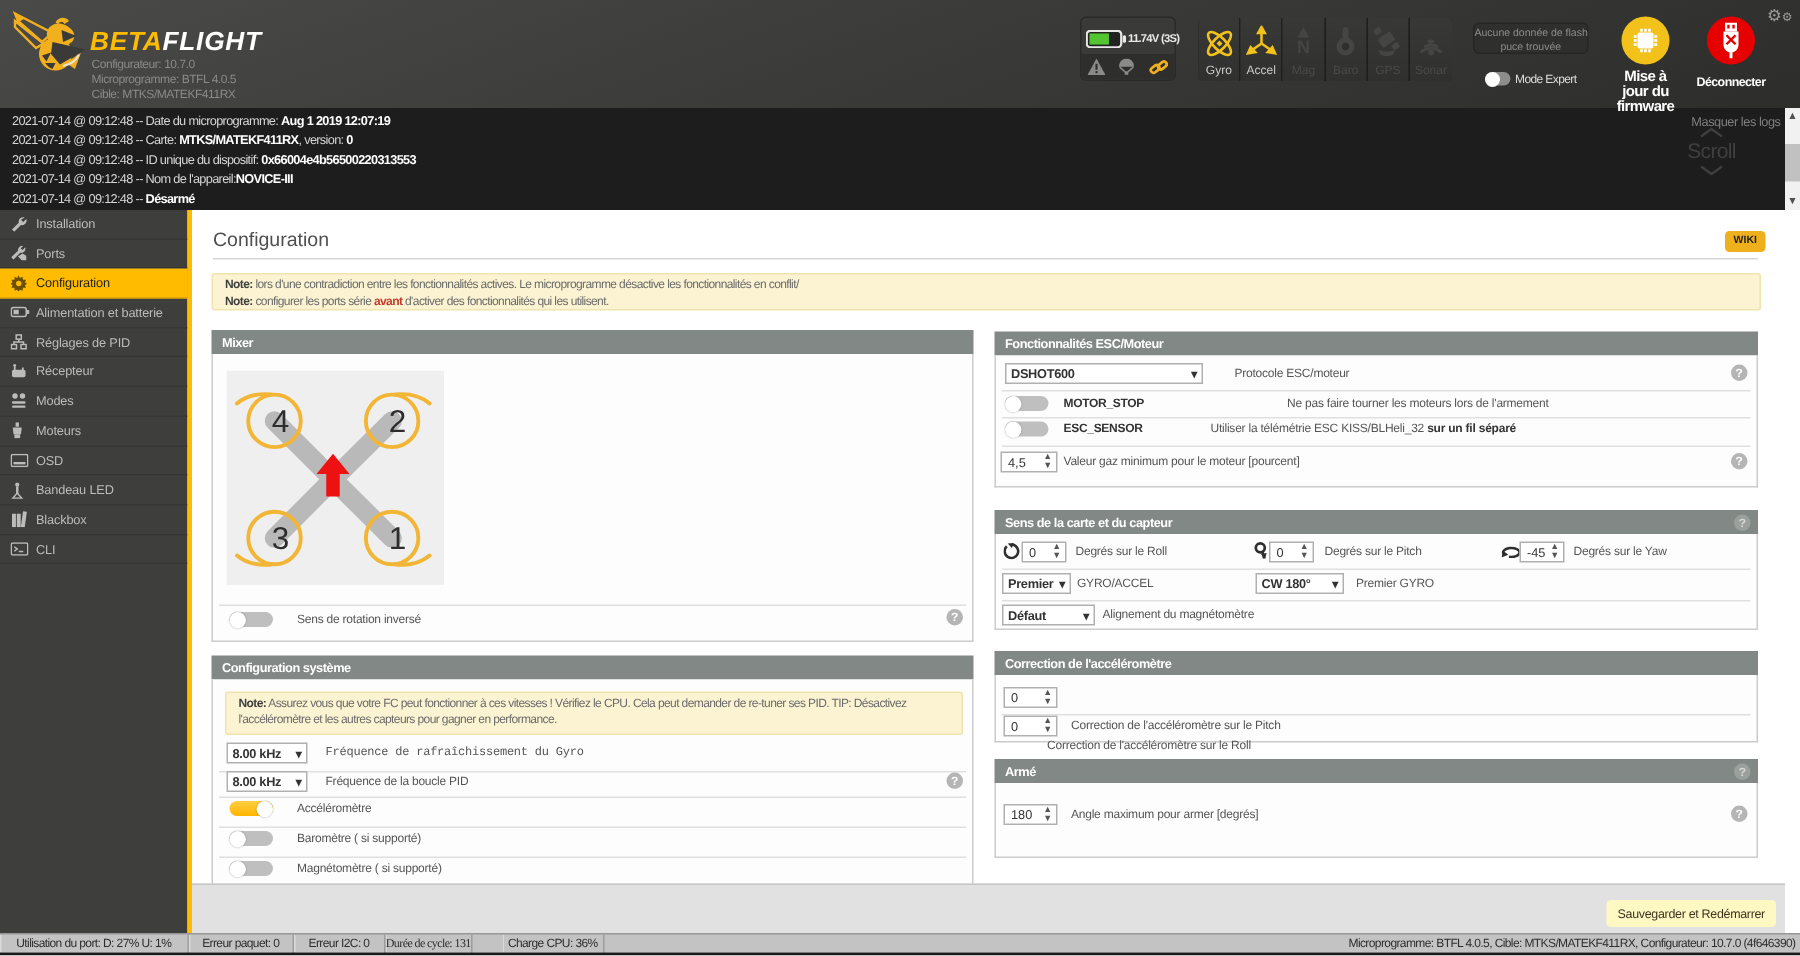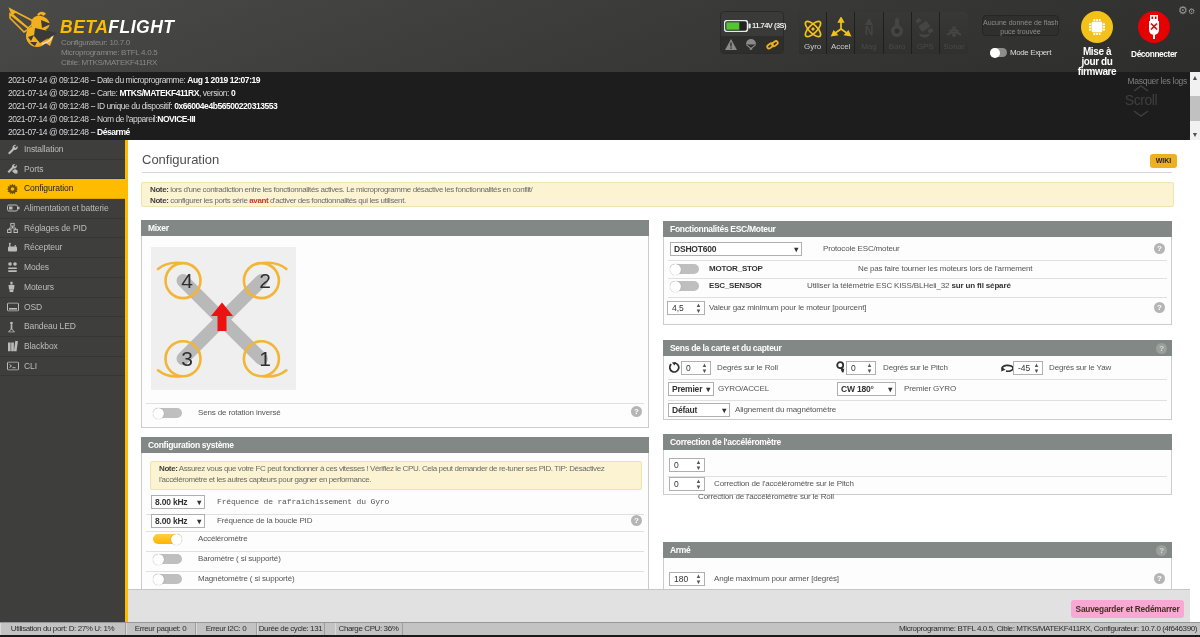--- a/index.html
+++ b/index.html
@@ -80,21 +80,21 @@
 .num { position:absolute; height:14px; background:#fff; border:1px solid #b0b0b0; font-size:8.5px; color:#333; line-height:13px; padding-left:4px; }
 .spin { position:absolute; right:2px; top:1px; width:7px; height:11px; font-size:6px; line-height:5.5px; color:#555; text-align:center; }
 .flbl { position:absolute; font-size:8px; letter-spacing:-0.15px; color:#555; }
 .fbold { position:absolute; font-size:8px; letter-spacing:-0.2px; color:#333; font-weight:bold; }
 .qmark { position:absolute; width:11px; height:11px; border-radius:50%; background:#b5b5b5; color:#fff; font-size:8px; font-weight:bold; text-align:center; line-height:11px; }
 .qhead { position:absolute; right:5px; top:2.5px; width:11px; height:11px; border-radius:50%; background:#9aa09c; color:#d8d8d8; font-size:8px; font-weight:bold; text-align:center; line-height:11px; }
 .notein { background:#fbf3d1; border:1px solid #efe3ae; border-radius:2px; letter-spacing:-0.4px; font-size:8px; color:#6b6b6b; padding:2px 8px; line-height:10.5px; position:absolute; }
 .notein b { color:#3f3f3f; }
 
 #toolbar { position:absolute; left:128px; top:589px; width:1062px; height:33px; background:#e1e1e1; border-top:1px solid #c6c6c6; }
-#savebtn { position:absolute; right:6px; top:10px; width:113px; height:18px; background:#f9a8d4; border-radius:3px; color:#3f3320; font-size:8.3px; letter-spacing:-0.2px; font-weight:bold; text-align:center; line-height:18px; }
+#savebtn { position:absolute; right:6px; top:10px; width:113px; height:18px; background:#fef9c3; border-radius:3px; color:#3f3320; font-size:8.3px; letter-spacing:-0.2px; font-weight:normal; text-align:center; line-height:18px; }
 #statusbar { position:absolute; left:0; top:622px; width:1200px; height:13px; background:#c3c3c3; border-top:1px solid #979797; font-size:8px; letter-spacing:-0.4px; color:#2e2e2e; white-space:nowrap; }
 #statusbar .cell { position:absolute; top:0; height:13px; line-height:12px; border-right:1px solid #9e9e9e; box-shadow:1px 0 0 #d9d9d9 inset; text-align:center; overflow:hidden; box-sizing:border-box; }
 #sbright { position:absolute; right:3px; top:0; line-height:12px; }
 #bstrip { position:absolute; left:0; top:635px; width:1200px; height:2px; background:#1a1a1a; }
 </style>
 </head>
 <body>
 <div id="header">
   <svg id="bee" width="60" height="60" viewBox="0 0 60 60" style="position:absolute;left:0px;top:0px;">
     <g fill="none" stroke="#f2b01e" stroke-width="1.6">
@@ -479,34 +479,34 @@
       <div class="ghead">Correction de l'accéléromètre</div>
       <div class="gbody" style="height:45px;">
         <div class="num" style="left:5px;top:8px;width:36px;">0<div class="spin">▲<br>▼</div></div>
         <div class="flbl" style="left:34px;top:10px;margin-top:32px;">Correction de l'accéléromètre sur le Roll</div>
         <div class="hr" style="top:26px;"></div>
         <div class="num" style="left:5px;top:27px;width:36px;">0<div class="spin">▲<br>▼</div></div>
         <div class="flbl" style="left:50px;top:29px;">Correction de l'accéléromètre sur le Pitch</div>
       </div>
     </div>
 
-    <div class="gbox" style="left:535px;top:366px;width:509px;margin-top:36px;">
+    <div class="gbox" style="left:535px;top:366px;width:509px;">
       <div class="ghead">Armé<div class="qhead">?</div></div>
       <div class="gbody" style="height:50px;padding-left:38px;">
         <div class="num" style="left:5px;top:14px;width:36px;">180<div class="spin">▲<br>▼</div></div>
         <div class="flbl" style="left:50px;top:16px;">Angle maximum pour armer [degrés]</div>
         <div class="qmark" style="right:6px;top:15px;">?</div>
       </div>
     </div>
   </div>
 </div>
 <div id="toolbar">
     <div id="savebtn">Sauvegarder et Redémarrer</div>
   </div>
 <div id="statusbar">
   <div class="cell" style="left:0;width:126px;">Utilisation du port: D: 27% U: 1%</div>
   <div class="cell" style="left:126px;width:70px;">Erreur paquet: 0</div>
   <div class="cell" style="left:196px;width:61px;">Erreur I2C: 0</div>
-  <div class="cell" style="left:257px;width:68px;">Durée de cycle: 131</div>
+  <div class="cell" style="left:257px;width:58px;font-family:Liberation Serif, serif;">Durée de cycle: 131</div>
   <div class="cell" style="left:335px;width:68px;">Charge CPU: 36%</div>
   <div id="sbright">Microprogramme: BTFL 4.0.5, Cible: MTKS/MATEKF411RX, Configurateur: 10.7.0 (4f646390)</div>
 </div>
 <div id="bstrip"></div>
 
 </body></html>

